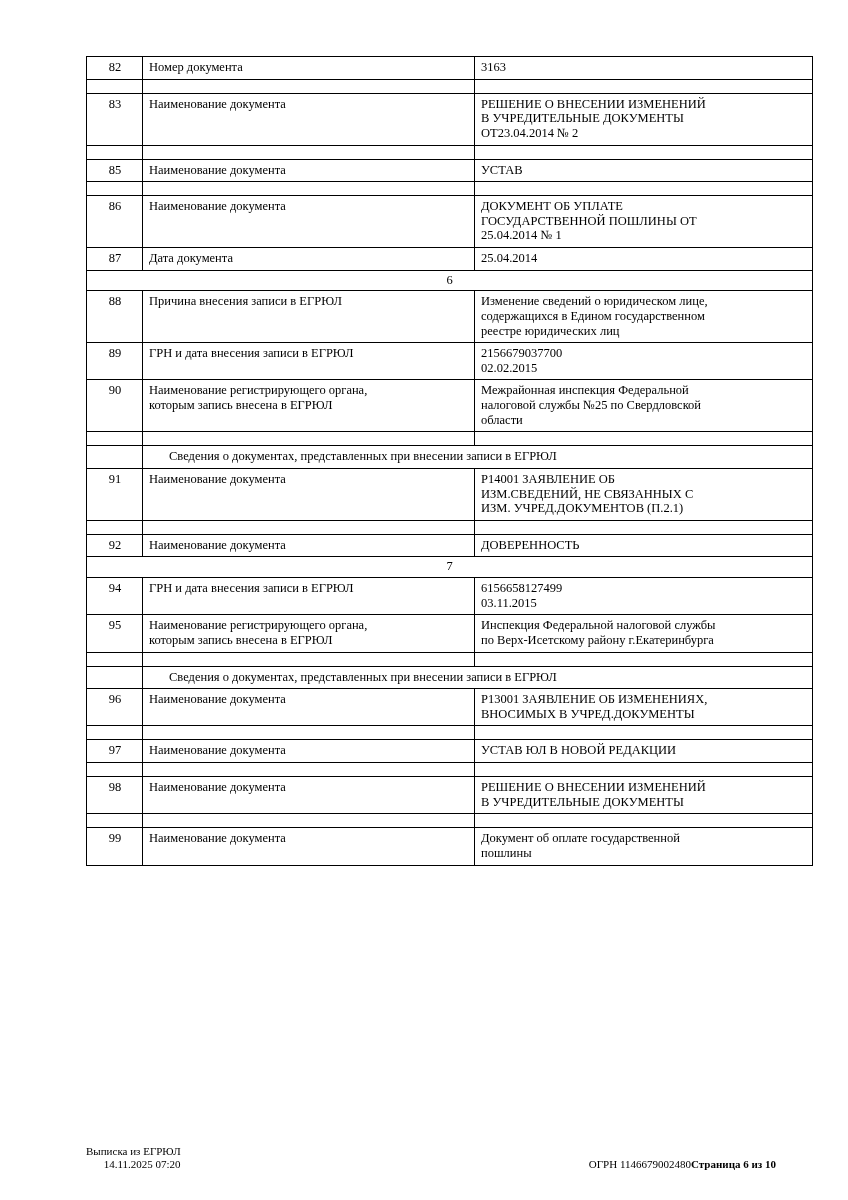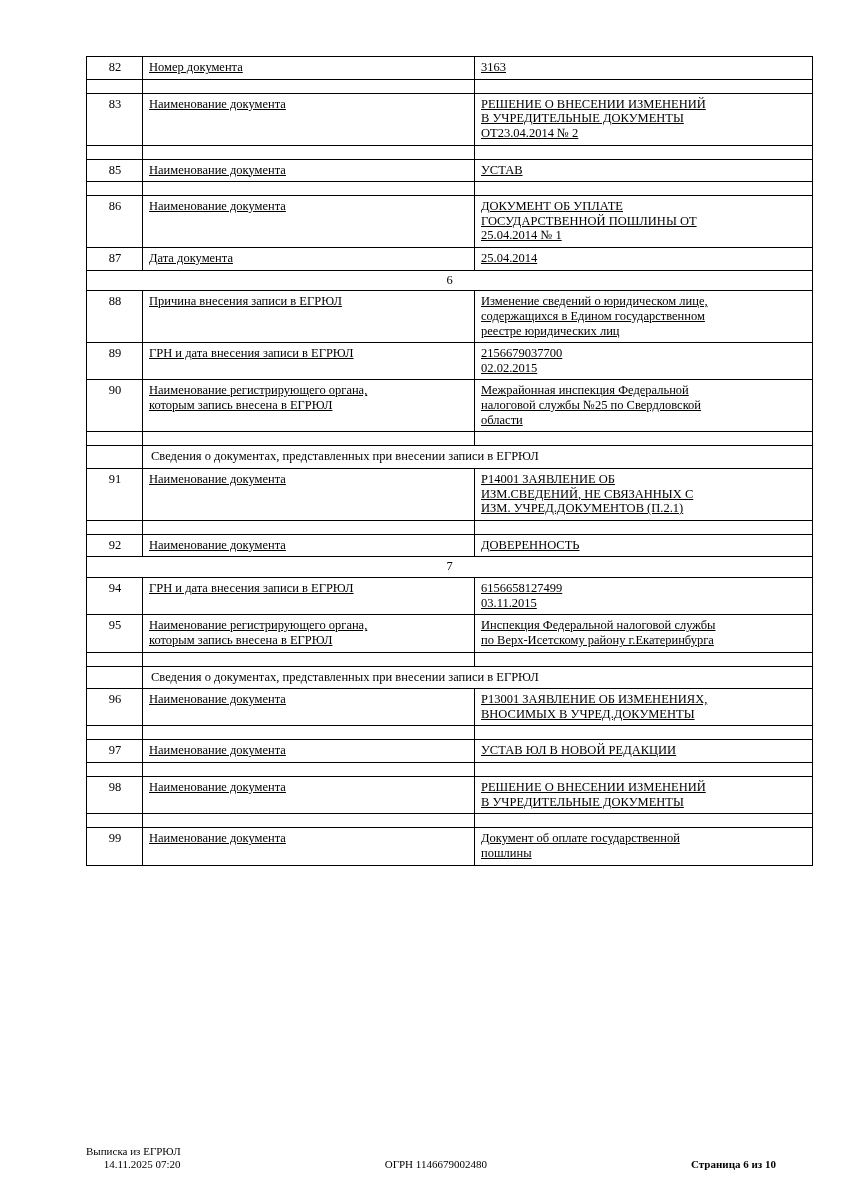--- a/index.html
+++ b/index.html
@@ -56,52 +56,51 @@
   }
   tr.spacer td.num {
     border: 1px solid #000;
   }
   tr.section td {
     text-align: center;
     font-size: 12.5px;
     padding: 2px 0 3px 0;
   }
   tr.wide td.wide {
-    padding-left: 8px;
+    padding-left: 26px;
   }
   .footer {
     position: absolute;
     left: 86px;
     right: 72px;
     bottom: 28px;
     font-size: 11px;
     line-height: 1.25;
     font-family: "Liberation Serif", serif;
   }
   .footer .row {
     display: flex;
     justify-content: space-between;
     align-items: flex-end;
   }
   .footer .left {
     text-align: right;
   }
   .footer .center {
-    text-align: center;
+    text-align: right;
     flex: 1;
     padding-bottom: 0px;
   }
   .footer .right {
     text-align: right;
     padding-bottom: 0px;
     font-weight: bold;
   }
   .nowrap-lines {
     white-space: pre-line;
-    text-decoration: underline;
   }
 </style>
 </head>
 <body>
 
 <div class="page">
   <table class="doc">
     <tbody id="table-body">
         <tr>
           <td class="num">82</td>

